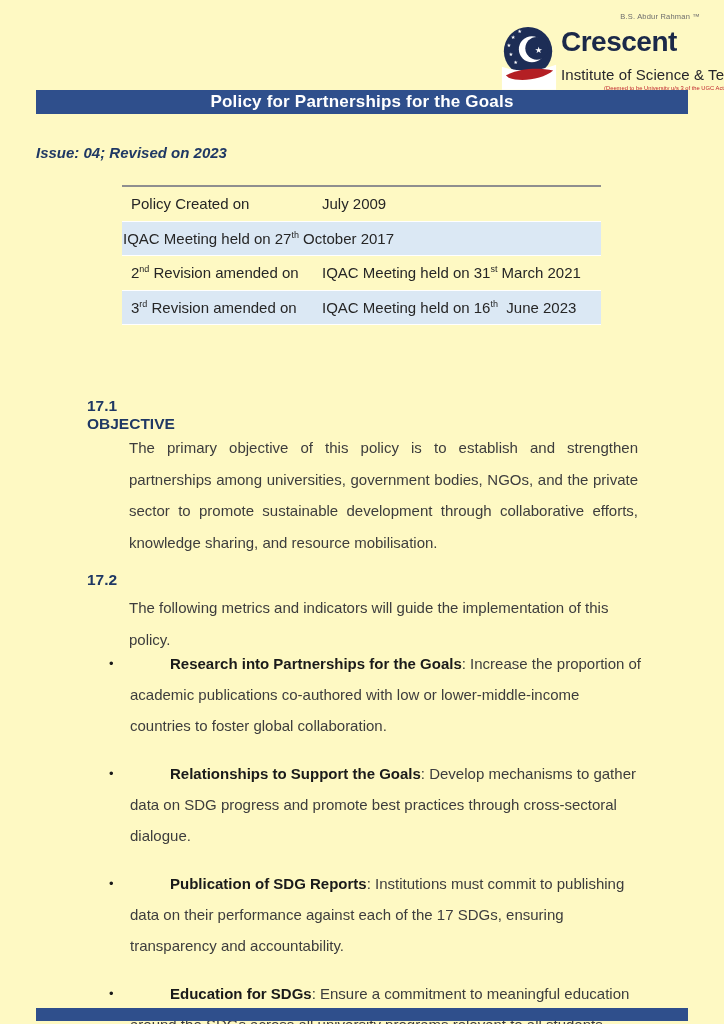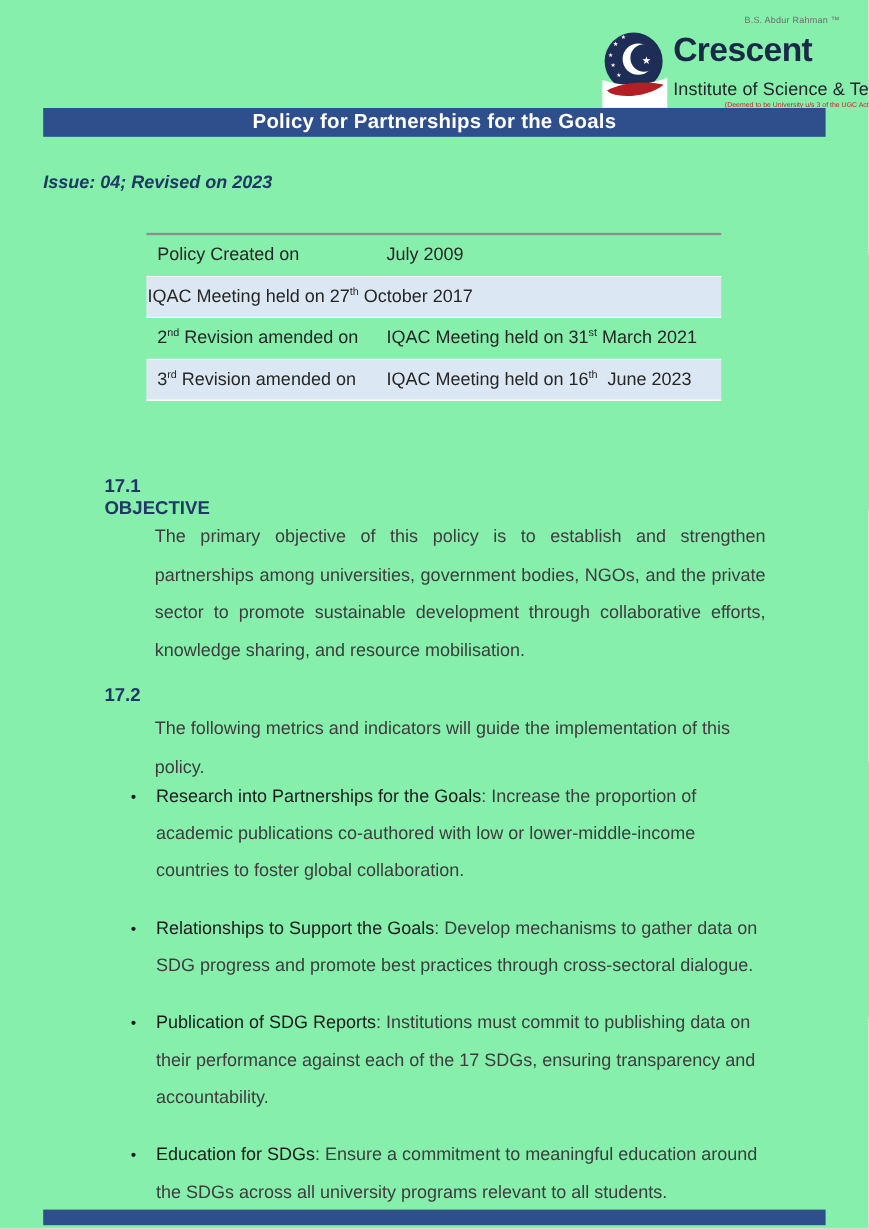--- a/index.html
+++ b/index.html
@@ -1,20 +1,20 @@
 <!DOCTYPE html>
 <html><head>
 <meta charset="utf-8">
 <style>
   * { margin:0; padding:0; box-sizing:border-box; }
   html,body { background:#ffffff; }
   body { font-family:"Liberation Sans","DejaVu Sans",sans-serif; }
   .page {
     position:relative; width:724px; height:1024px; margin:0 auto;
-    background:#86efac; overflow:hidden; color:#3d3d3d;
+    background:#fef9c3; overflow:hidden; color:#3d3d3d;
   }
 
   
   .logo { position:absolute; top:12px; left:500px; width:204px; }
   .logo-tm { text-align:right; font-size:7.5px; color:#6d6d6d; padding-right:4px; margin-bottom:1px; letter-spacing:.2px; }
   .logo-row { display:flex; align-items:flex-start; }
   .emblem { width:58px; height:66px; flex:0 0 58px; margin-top:2px; }
   .logo-texts { margin-left:3px; margin-top:6px; }
   .logo-name { font-size:28px; font-weight:bold; color:#1b2949; line-height:28px; letter-spacing:-.5px; }
   .logo-sub { font-size:15px; color:#26252b; margin-top:10px; letter-spacing:.1px; white-space:nowrap; }
@@ -29,21 +29,21 @@
 
   
   .issue {
     position:absolute; top:144px; left:36px; width:611px;
     font-weight:bold; font-style:italic;
     color:#1f3864; font-size:15px;
   }
 
   
   .revtable {
-    position:absolute; top:194px; left:122px; width:479px;
+    position:absolute; top:185px; left:122px; width:479px;
     border-top:2px solid #8f8f8f; border-collapse:collapse;
     font-size:15px; color:#262626;
   }
   .revtable .trow { display:flex; height:34.5px; align-items:center; border-bottom:1px solid #ffffff; }
   .revtable .trow.shaded { background:#dbe8f4; }
   .revtable .c1 { width:199px; padding-left:9px; }
   .revtable .c2 { flex:1; padding-left:1px; }
   sup { font-size:9px; vertical-align:super; line-height:0; }
 
   
@@ -53,21 +53,21 @@
   .sec-head.h2 { top:571px; }
 
   .para { position:absolute; left:129px; width:509px; font-size:15px; line-height:31.5px; color:#3d3d3d; }
   .para.p1 { top:432px; text-align:justify; }
   .para.p2 { top:592px; }
 
   
   .bullets { position:absolute; top:648px; left:130px; width:512px; list-style:none; }
   .bullets li { position:relative; font-size:15px; line-height:31px; margin-bottom:17px; color:#3d3d3d; }
   .bullets .dot { position:absolute; left:-21px; top:0; font-size:13px; color:#1a1a1a; }
-  .bullets .blead { font-weight:normal; color:#1a1a1a; }
+  .bullets .blead { font-weight:bold; color:#1a1a1a;margin-left:40px; }
 
   
   .footer-bar { position:absolute; top:1008px; left:36px; width:652px; height:13px; background:#2f4f8c; }
 </style>
 </head>
 <body>
 
 <div class="page">
 
   <div class="logo">

